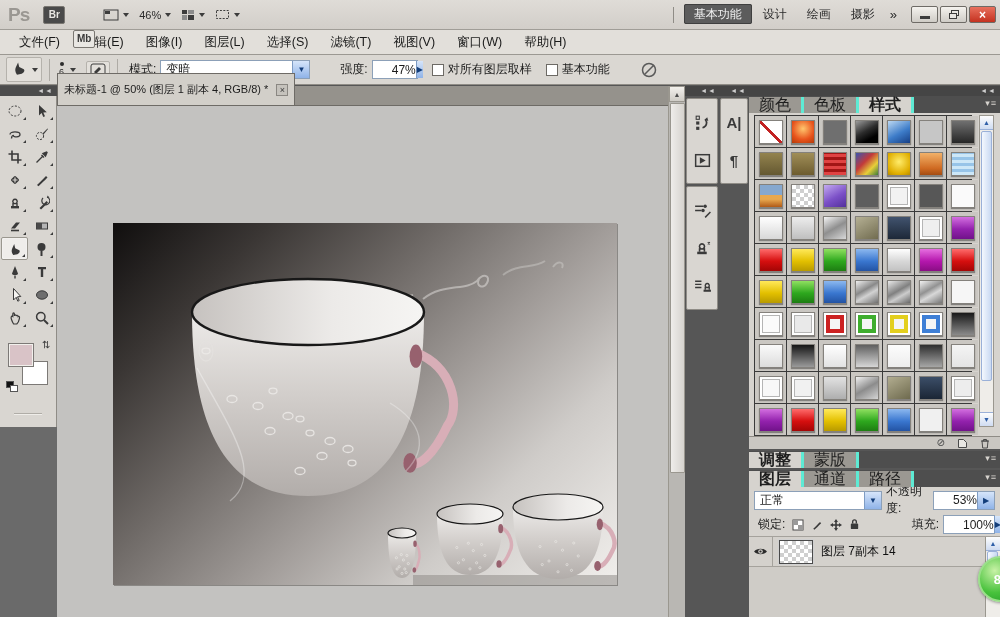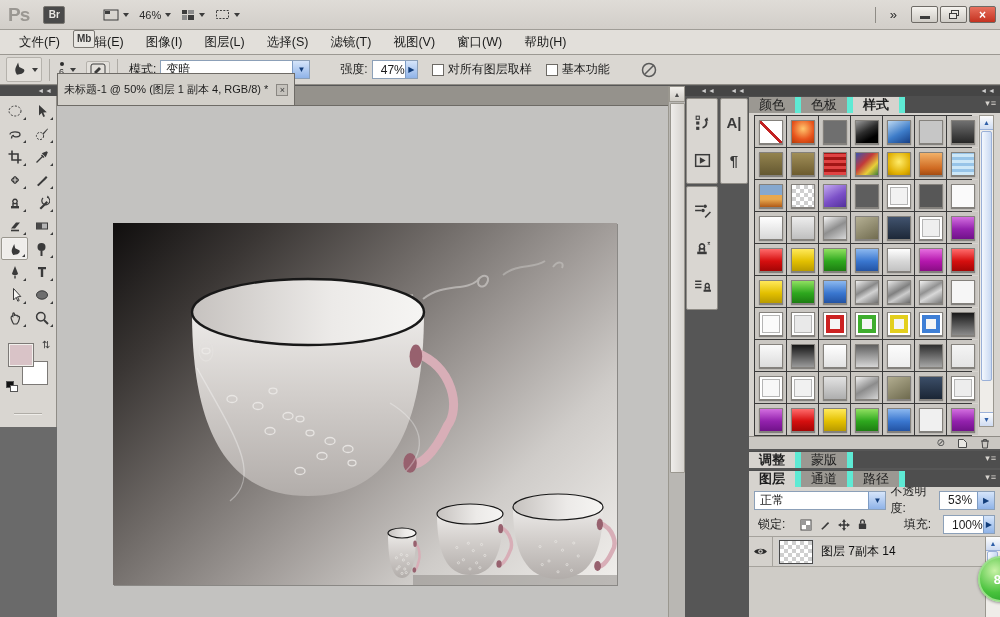--- a/index.html
+++ b/index.html
@@ -41,21 +41,21 @@
   .opt-toolwell { display:flex; align-items:center; border:1px solid #b5b2ac; border-radius:2px; background:#e3e0db; padding:1px 3px; }
   .brush-size { display:flex; flex-direction:column; align-items:center; line-height:1; margin:0 2px; }
   .brush-dot { width:4px; height:4px; border-radius:50%; background:#2c2c2c; margin-bottom:2px; }
   .brush-num { font-size:9px; color:#2c2c2c; }
   .opt-label { font-size:12px; color:#1c1c1c; margin:0 4px; }
   .xp-select { display:flex; align-items:center; width:150px; height:19px; background:#fff; border:1px solid #8ca0b8; }
   .xp-select .val { flex:1; padding-left:5px; font-size:12px; }
   .xp-btn { width:17px; height:17px; background:linear-gradient(#d6e5fa,#8fb3e8); border-left:1px solid #7e9cc4;
             display:flex; align-items:center; justify-content:center; color:#123d7a; font-size:8px; }
   .xp-field { display:flex; align-items:center; width:46px; height:19px; background:#fff; border:1px solid #8ca0b8; }
-  .xp-field .val { flex:1; padding-left:8px; font-size:12px; }
+  .xp-field .val { flex:1; padding-left:19px; font-size:12px; }
   .checkbox { width:12px; height:12px; background:#fff; border:1px solid #6d6a65; margin-right:4px; }
   .cb-group { display:flex; align-items:center; margin-right:14px; }
 
   
   #workspace { position:absolute; top:86px; left:0; right:0; bottom:0; }
 
   
   #toolcol { position:absolute; left:0; top:0; width:57px; height:100%; background:#6a6a6a; }
   #toolcol .panel-head { height:10px; background:#4c4c4c; color:#cfcfcf; font-size:7px; text-align:right; padding-right:4px; line-height:10px; letter-spacing:1px; }
   #tools-body { background:#d9d6d1; border-right:1px solid #8f8c86; padding-top:3px; }
@@ -96,21 +96,21 @@
   #stripB { left:719px; width:30px; }
   .strip-head { height:10px; background:#454545; color:#cfcfcf; font-size:7px; text-align:right; padding-right:3px; line-height:10px; letter-spacing:1px; }
   .strip-well { background:#d9d6d1; border:1px solid #8f8c86; border-radius:2px; margin:2px 1px; padding:4px 0; }
   .strip-icon { height:38px; display:flex; align-items:center; justify-content:center; color:#3a3a3a; font-size:15px; }
   .strip-icon svg { display:block; }
 
   
   #dock { position:absolute; left:749px; top:0; width:251px; height:100%; background:#565656; }
   .dock-head { height:10px; background:#454545; color:#cfcfcf; font-size:7px; text-align:right; padding-right:4px; line-height:10px; letter-spacing:1px; }
   .tabbar { height:17px; background:#4e4e4e; display:flex; align-items:flex-end; position:relative; }
-  .tab { height:16px; padding:0 10px; font-size:13px; line-height:16px; color:#1e1e1e; background:#9b9892; border-right:6px solid #5eead4;text-align:center; }
+  .tab { height:16px; padding:0 10px; font-size:16px; line-height:16px; color:#1e1e1e; background:#9b9892; border-right:3px solid #5eead4;text-align:center; }
   .tab-active { background:#d6d3ce; font-weight:bold; }
   .panel-menu { position:absolute; right:3px; top:2px; color:#d6d3ce; font-size:9px; letter-spacing:1px; }
   .panel-body { background:#d6d3ce; }
 
   
   #styles-body { position:relative; height:323px; }
   #styles-grid { position:absolute; left:5px; top:2px; width:218px; display:grid; grid-template-columns:repeat(7,31px); grid-auto-rows:31px; background:#3a3a3a; gap:1px; border:1px solid #3a3a3a; }
   .sw-cell { background:#cac7c2; display:flex; align-items:center; justify-content:center; }
   .sw { width:24px; height:24px; border:1px solid #84817c; box-shadow:0 1px 1px rgba(0,0,0,.35); }
   .sw-checker { background-image:linear-gradient(45deg,#cfcfcf 25%,transparent 25%,transparent 75%,#cfcfcf 75%),
@@ -119,21 +119,21 @@
   #styles-scroll { position:absolute; right:6px; top:2px; width:15px; height:312px; background:#efede9; border:1px solid #9a978f; }
   .xps-btn { height:14px; background:linear-gradient(#fdfdfd,#cfdcf2); border-bottom:1px solid #9ab0d8; color:#2f5fa8; font-size:7px; text-align:center; line-height:14px; }
   .xps-btn.bottom { position:absolute; bottom:0; width:100%; border-top:1px solid #9ab0d8; border-bottom:none; }
   #styles-scroll .thumb { position:absolute; top:15px; left:1px; width:11px; height:250px; background:linear-gradient(90deg,#f4f8fe,#c9d9f2); border:1px solid #9ab0d8; border-radius:2px; }
   #styles-footer { height:13px; background:#cac7c2; border-top:1px solid #8f8c86; display:flex; justify-content:flex-end; align-items:center; gap:12px; padding-right:10px; }
   #styles-footer .f-ico { color:#4a4a4a; font-size:10px; line-height:10px; }
   #styles-footer svg { display:block; }
 
   
   .blend-row { display:flex; align-items:center; height:26px; padding:0 5px; background:#d6d3ce; }
-  .lock-row { display:flex; align-items:center; height:24px; padding:0 5px; background:#d6d3ce; border-bottom:1px solid #a5a29c;gap:8px; }
+  .lock-row { display:flex; align-items:center; height:24px; padding:0 5px; background:#d6d3ce; border-bottom:1px solid #a5a29c; }
   .lock-icons { display:flex; gap:7px; align-items:center; margin-left:3px; }
   .lock-icons svg { display:block; }
   .spacer { flex:1; }
   #layers-list { position:relative; background:#cfccc7; height:93px; overflow:hidden; }
   .layer-row { height:30px; display:flex; align-items:center; border-bottom:1px solid #a5a29c; background:#d4d1cc; }
   .layer-row.selected { background:#3f6dc6; }
   .eye-cell { width:24px; height:100%; border-right:1px solid #a5a29c; display:flex; align-items:center; justify-content:center; }
   .layer-thumb { width:34px; height:24px; margin:0 8px 0 6px; border:1px solid #4a4a4a; outline:1px solid #d0d0d0;
                  background-image:linear-gradient(45deg,#cfcfcf 25%,transparent 25%,transparent 75%,#cfcfcf 75%),
                                   linear-gradient(45deg,#cfcfcf 25%,#ffffff 25%,#ffffff 75%,#cfcfcf 75%);
@@ -177,20 +177,21 @@
     <span class="dd-caret"></span>
   </span>
   <span class="tb-ico">
     <svg width="15" height="11" viewBox="0 0 15 11">
         <rect x="1.5" y="1.5" width="12" height="8" fill="none" stroke="#3c3c3c" stroke-dasharray="2 1.4"></rect>
       </svg>
     <span class="dd-caret"></span>
   </span>
   <span style="flex:1"></span>
   <span class="ws-sep"></span>
+  <span id="workspace-buttons"><span class="ws-btn ws-active">基本功能</span><span class="ws-btn">设计</span><span class="ws-btn">绘画</span><span class="ws-btn">摄影</span></span>
   <span class="ws-more">»</span>
   <span class="winctl">
     <span class="wc-btn">
         <span class="wc-min-bar"></span>
       </span>
     <span class="wc-btn wc-rest">
       <svg width="12" height="11" viewBox="0 0 12 11">
           <rect x="3.5" y="1.5" width="7" height="5" fill="#e8e6e2" stroke="#3c3c3c"></rect>
           <rect x="1.5" y="4.5" width="7" height="5" fill="#e8e6e2" stroke="#3c3c3c"></rect>
         </svg>

